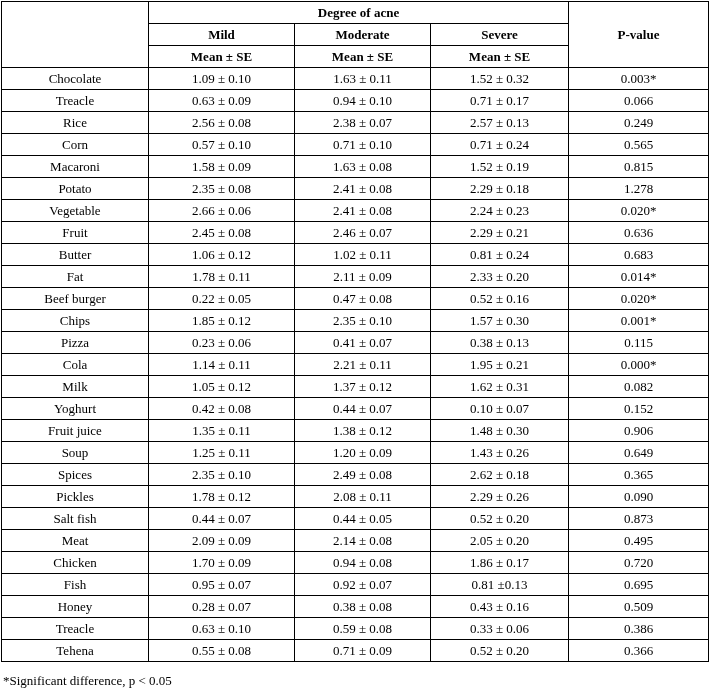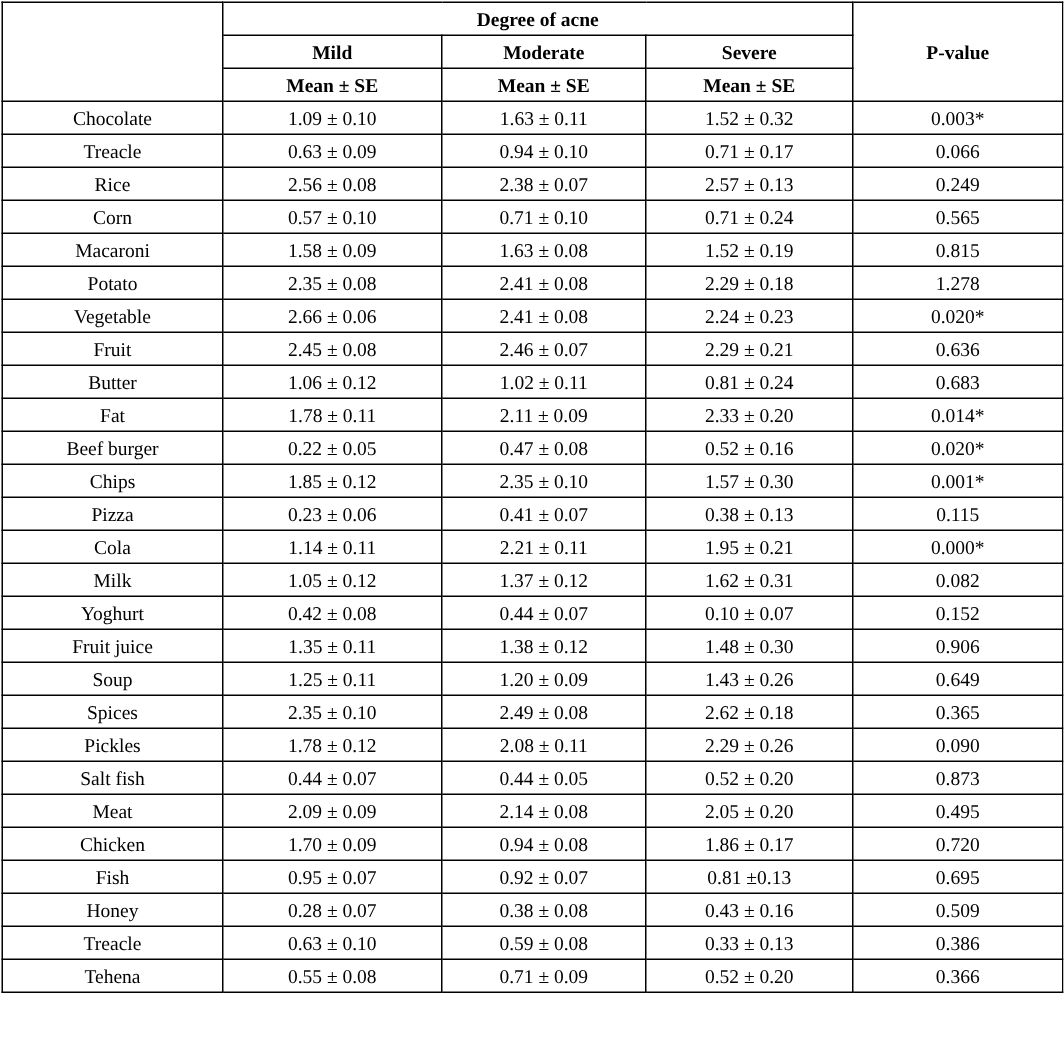--- a/index.html
+++ b/index.html
@@ -260,27 +260,28 @@
       <td class="food-cell">Honey</td>
       <td class="value-cell">0.28 ± 0.07</td>
       <td class="value-cell">0.38 ± 0.08</td>
       <td class="value-cell">0.43 ± 0.16</td>
       <td class="pvalue-cell">0.509</td>
     </tr>
         <tr>
       <td class="food-cell">Treacle</td>
       <td class="value-cell">0.63 ± 0.10</td>
       <td class="value-cell">0.59 ± 0.08</td>
-      <td class="value-cell">0.33 ± 0.13</td>
+      <td class="value-cell">0.33 ± 0.06</td>
       <td class="pvalue-cell">0.386</td>
     </tr>
         <tr>
       <td class="food-cell">Tehena</td>
       <td class="value-cell">0.55 ± 0.08</td>
       <td class="value-cell">0.71 ± 0.09</td>
       <td class="value-cell">0.52 ± 0.20</td>
       <td class="pvalue-cell">0.366</td>
     </tr>
       </tbody>
   </table>
 
+  <div class="footnote">*Significant difference, p &lt; 0.05</div>
 
 </div>
 
 </body></html>

